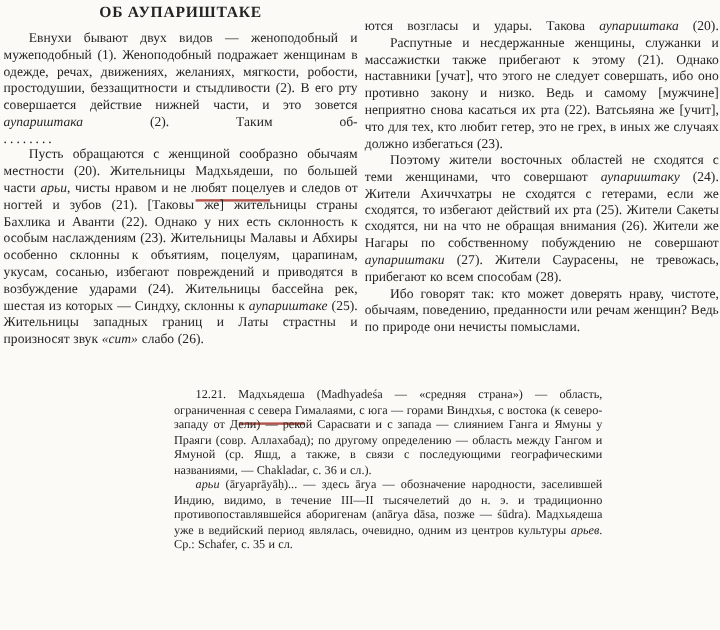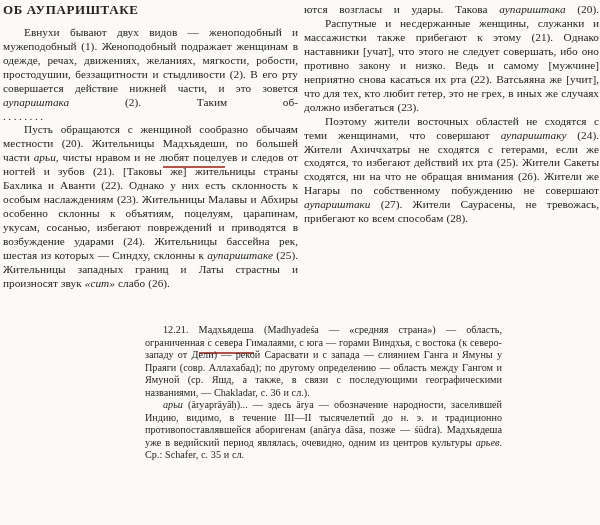--- a/index.html
+++ b/index.html
@@ -13,30 +13,31 @@
     position:relative;
     width:600px;height:525px;
     margin:0 auto;
     background:var(--bg);
     color:var(--ink);
     font-family:"Liberation Serif","DejaVu Serif",serif;
     overflow:hidden;
   }
   .col{position:absolute;top:0;}
   .col-left{left:3px;top:2px;width:295px;}
-  .col-right{left:304px;top:3px;width:295px;}
+  .col-right{left:304px;top:16px;width:295px;}
   .chapter-line{
     text-align:center;
     font-style:italic;
     font-size:10.6px;
     line-height:13px;
     margin:0 0 3px 0;
     letter-spacing:0.2px;
   }
   .section-title{
+    text-align:center;
     font-size:13px;
     font-weight:bold;
     letter-spacing:0.6px;
     margin:0 0 9px 0;
     line-height:15px;
   }
   .body-par{
     font-size:11.3px;
     line-height:13.95px;
     text-align:justify;
@@ -78,20 +79,21 @@
     <h1 class="section-title">ОБ АУПАРИШТАКЕ</h1>
     <p class="body-par indent last-justify"><span>Евнухи бывают двух видов — женоподобный и мужеподобный (1). Женоподобный подражает женщинам в одежде, речах, движениях, желаниях, мягкости, робости, простодушии, беззащитности и стыдливости (2). В его рту совершается действие нижней части, и это зовется </span><span class="i">аупариштака</span><span> (2). Таким об-</span></p>
     <p class="dots-line">........</p>
     <p class="body-par indent"><span>Пусть обращаются с женщиной сообразно обычаям местности (20). Жительницы </span><span class="u">Мадхьядеши</span><span>, по большей части </span><span class="i">арьи</span><span>, чисты нравом и не любят поцелуев и следов от ногтей и зубов (21). [Таковы же] жительницы страны Бахлика и Аванти (22). Однако у них есть склонность к особым наслаждениям (23). Жительницы Малавы и Абхиры особенно склонны к объятиям, поцелуям, царапинам, укусам, сосанью, избегают повреждений и приводятся в возбуждение ударами (24). Жительницы бассейна рек, шестая из которых — Синдху, склонны к </span><span class="i">аупариштаке</span><span> (25). Жительницы западных границ и Латы страстны и произносят звук </span><span class="i">«сит»</span><span> слабо (26).</span></p>
   </div>
 
   <div class="col col-right">
     <p class="body-par last-justify"><span>ются возгласы и удары. Такова </span><span class="i">аупариштака</span><span> (20).</span></p>
     <p class="body-par indent"><span>Распутные и несдержанные женщины, служанки и массажистки также прибегают к этому (21). Однако наставники [учат], что этого не следует совершать, ибо оно противно закону и низко. Ведь и самому [мужчине] неприятно снова касаться их рта (22). Ватсьяяна же [учит], что для тех, кто любит гетер, это не грех, в иных же случаях должно избегаться (23).</span></p>
     <p class="body-par indent"><span>Поэтому жители восточных областей не сходятся с теми женщинами, что совершают </span><span class="i">аупариштаку</span><span> (24). Жители Ахиччхатры не сходятся с гетерами, если же сходятся, то избегают действий их рта (25). Жители Сакеты сходятся, ни на что не обращая внимания (26). Жители же Нагары по собственному побуждению не совершают </span><span class="i">аупариштаки</span><span> (27). Жители Саурасены, не тревожась, прибегают ко всем способам (28).</span></p>
+    <p class="body-par indent"><span>Ибо говорят так: кто может доверять нраву, чистоте, обычаям, поведению, преданности или речам женщин? Ведь по природе они нечисты помыслами.</span></p>
   </div>
 
   <div class="footnotes">
     <p class="fnote"><span>12.21. </span><span class="u">Мадхьядеша</span><span> (Madhyadeśa — «средняя страна») — область, ограниченная с севера Гималаями, с юга — горами Виндхья, с востока (к северо-западу от Дели) — рекой Сарасвати и с запада — слиянием Ганга и Ямуны у Праяги (совр. Аллахабад); по другому определению — область между Гангом и Ямуной (ср. Яшд, а также, в связи с последующими географическими названиями, — Chakladar, с. 36 и сл.).</span></p>
     <p class="fnote"><span class="i">арьи</span><span> (āryaprāyāḥ)... — здесь ārya — обозначение народности, заселившей Индию, видимо, в течение III—II тысячелетий до н. э. и традиционно противопоставлявшейся аборигенам (anārya dāsa, позже — śūdra). Мадхьядеша уже в ведийский период являлась, очевидно, одним из центров культуры </span><span class="i">арьев</span><span>. Ср.: Schafer, с. 35 и сл.</span></p>
   </div>
 
 </div>
 
 </body></html>

